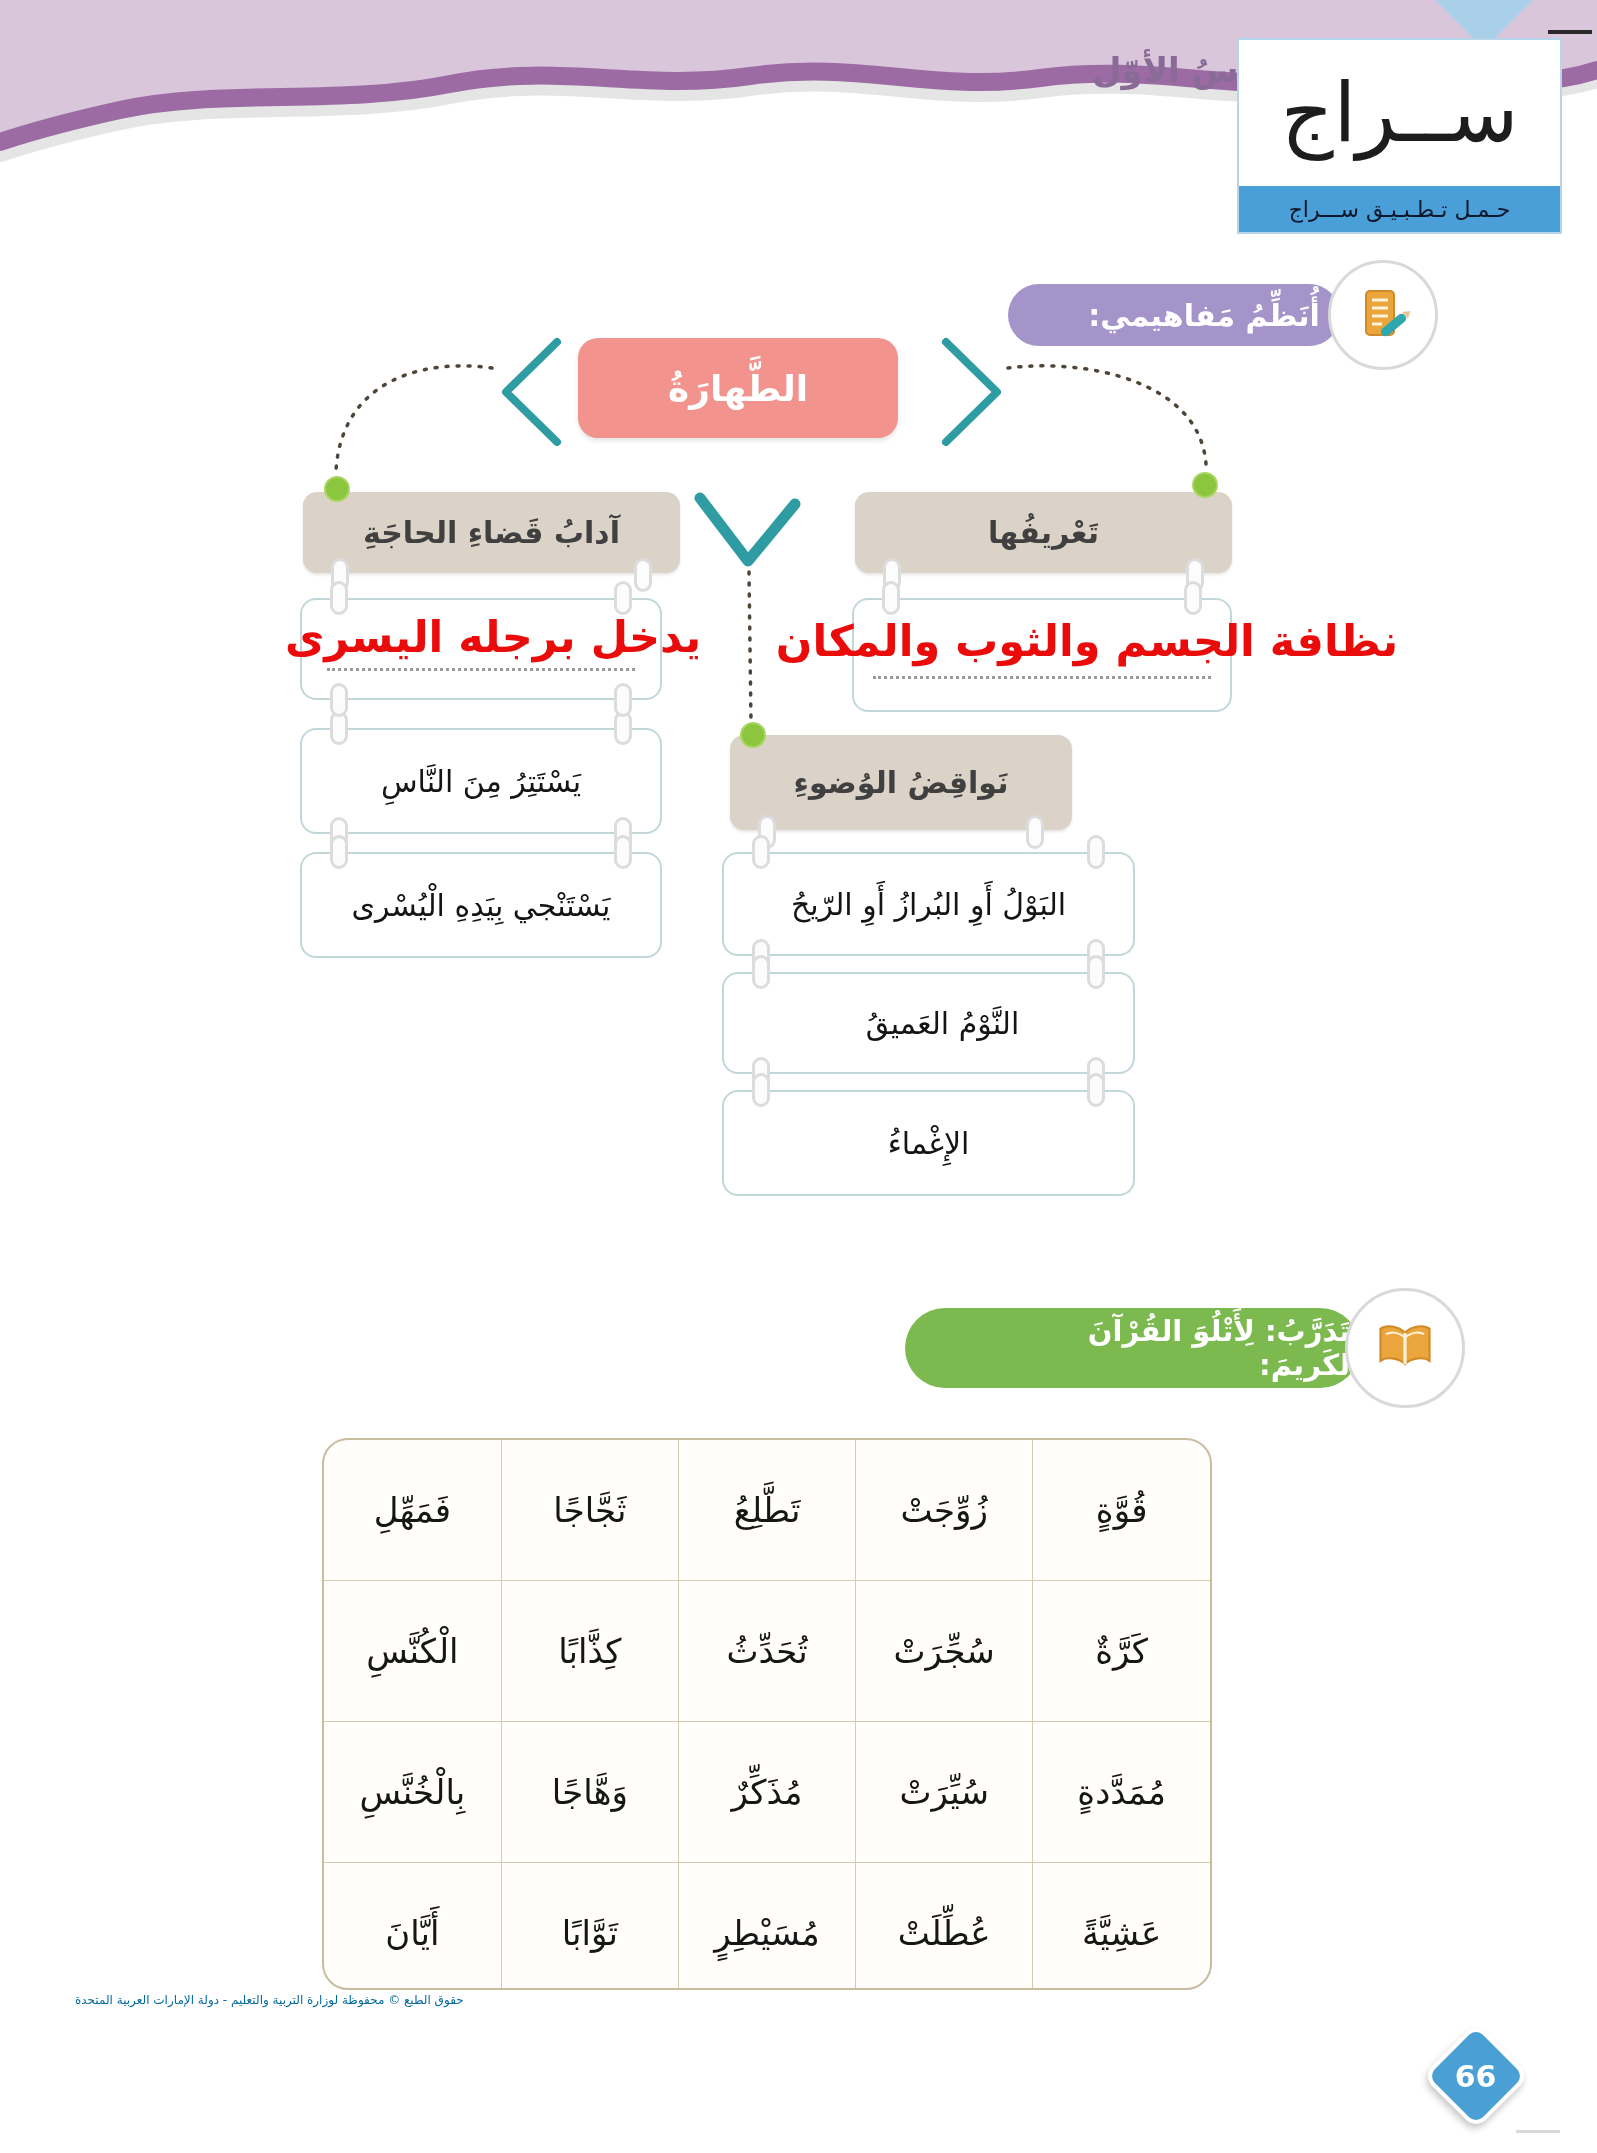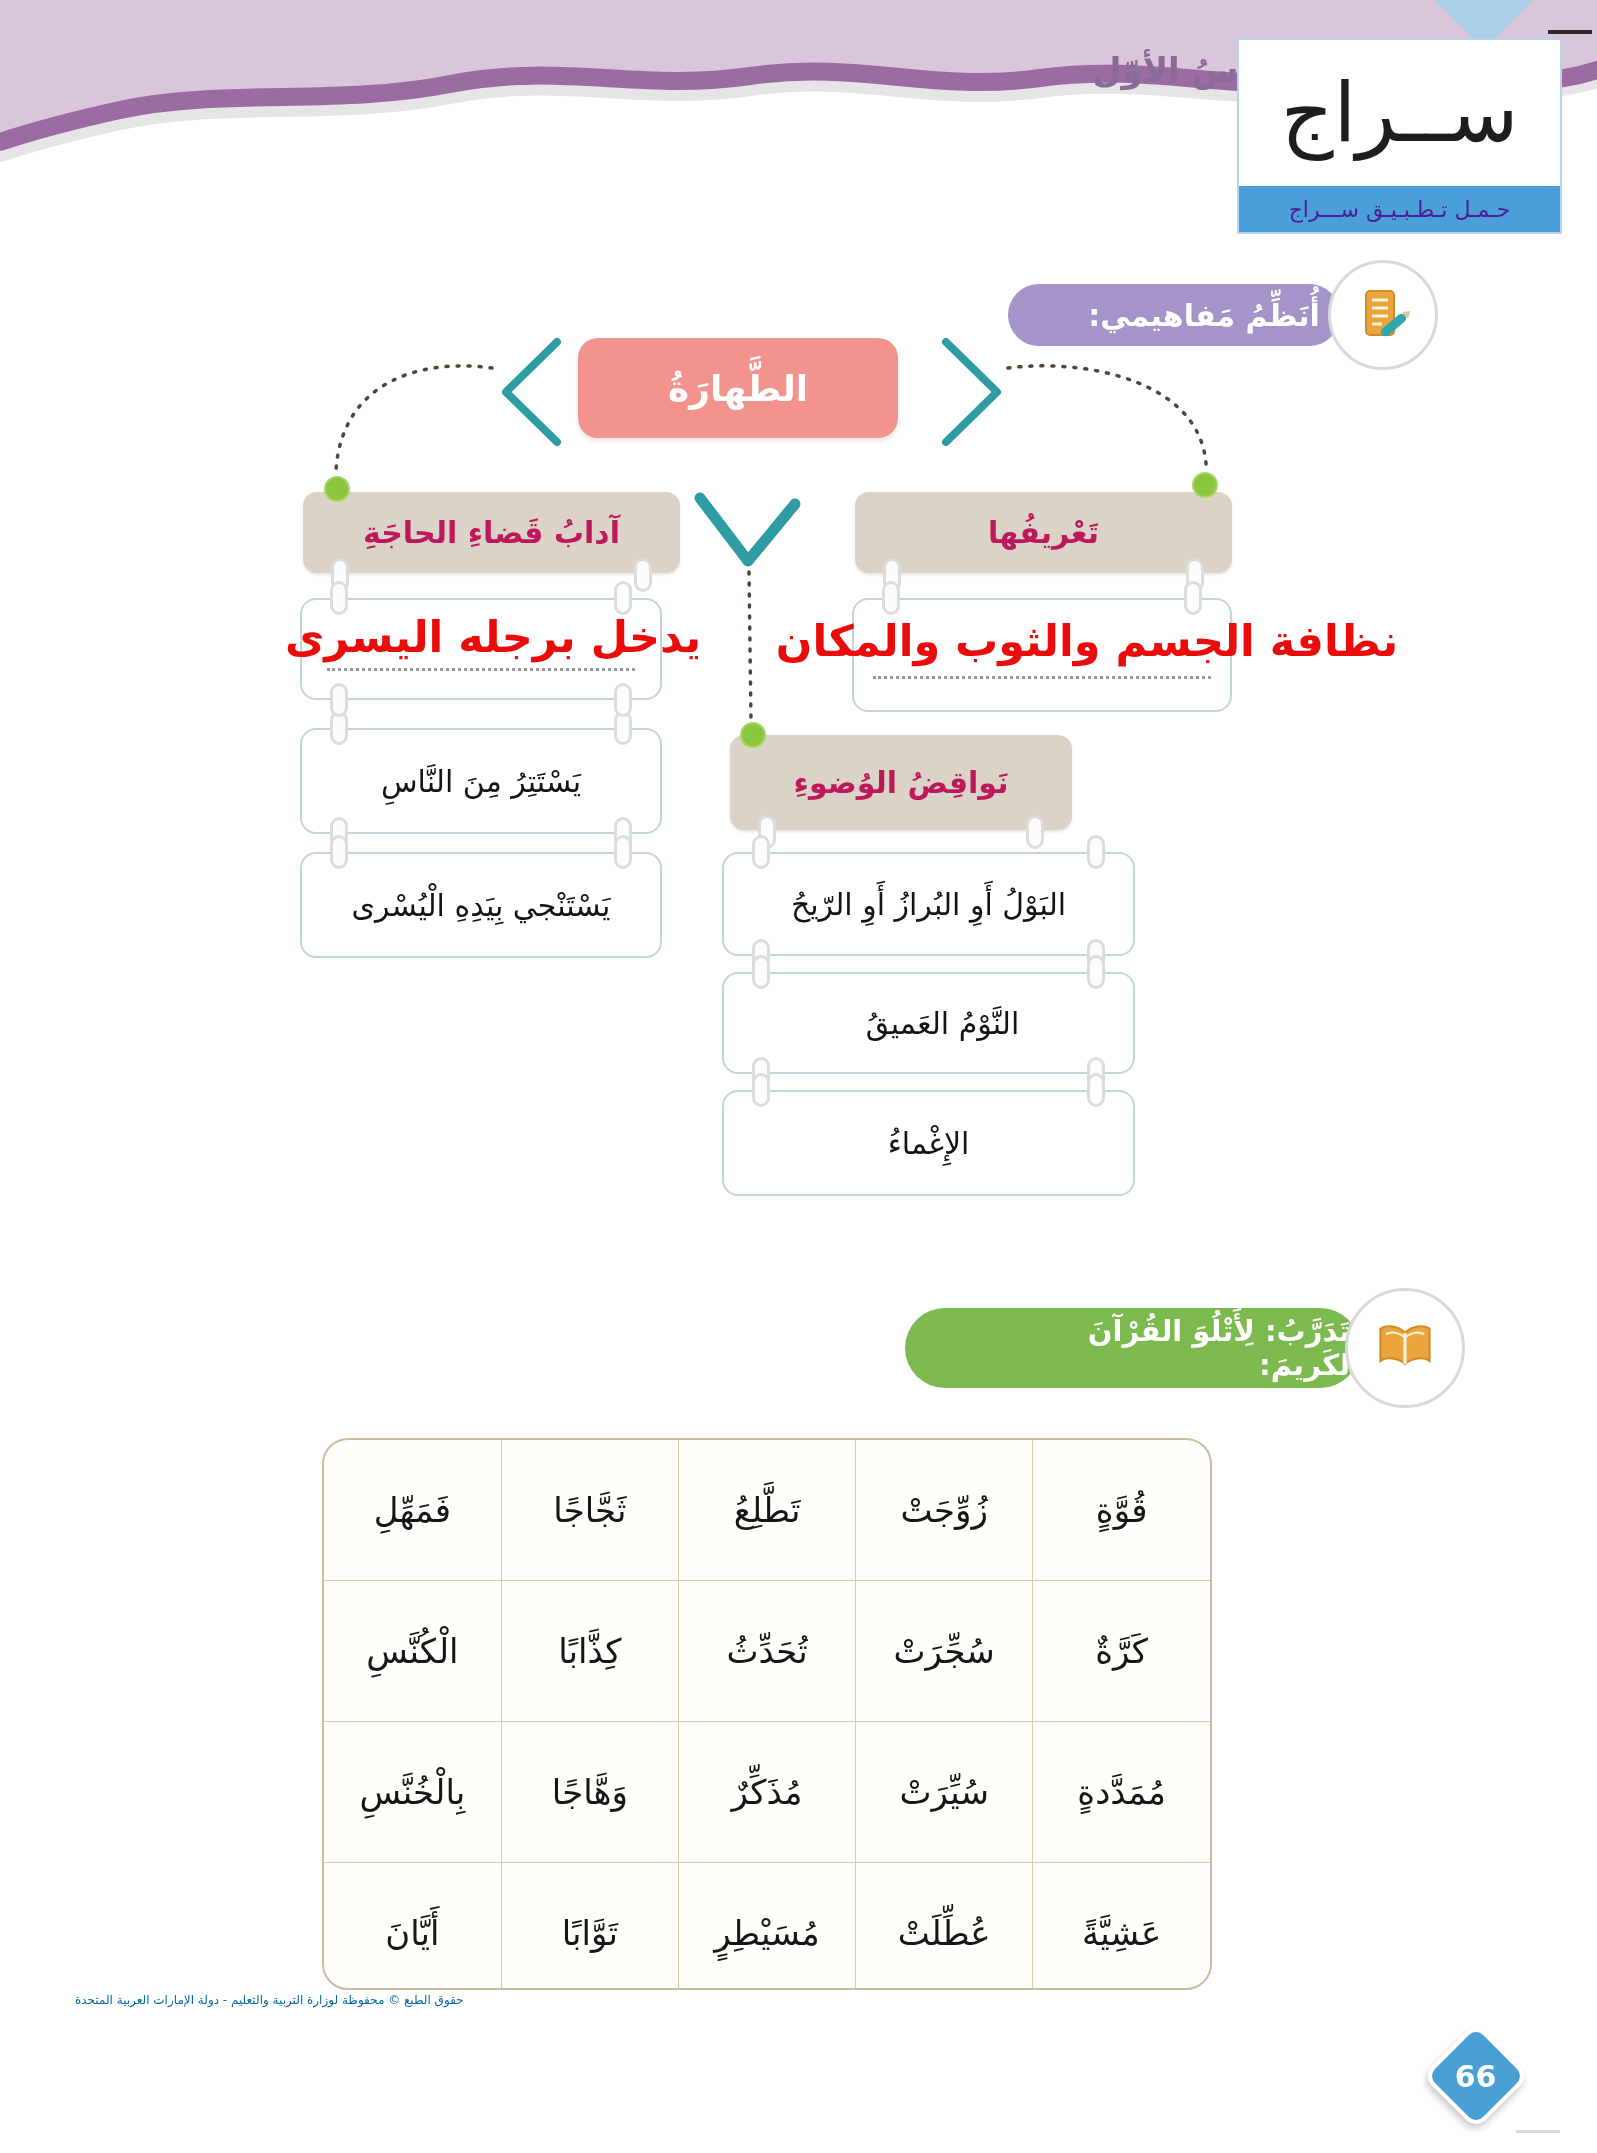--- a/index.html
+++ b/index.html
@@ -22,21 +22,21 @@
   .siraj-box{
     position:absolute;top:38px;left:1237px;width:325px;height:196px;z-index:6;
     background:#ffffff;border:2px solid #b5d6ea;box-sizing:border-box;
     display:flex;flex-direction:column;
   }
   .siraj-logo{
     flex:1;display:flex;align-items:center;justify-content:center;
     font-size:82px;color:#1d1d1d;font-weight:normal;line-height:1;
   }
   .siraj-banner{
-    height:46px;background:#4a9fd8;color:#4c1d95;display:flex;align-items:center;justify-content:center;
+    height:46px;background:#4a9fd8;color:#0f172a;display:flex;align-items:center;justify-content:center;
     font-size:22px;letter-spacing:1px;
   }
 
   
   .pill{
     position:absolute;display:flex;align-items:center;justify-content:center;
     color:#ffffff;font-weight:bold;z-index:2;box-sizing:border-box;
   }
   .pill-organize{
     top:284px;left:1008px;width:332px;height:62px;border-radius:31px;
@@ -56,21 +56,21 @@
   
   .decor-svg{position:absolute;top:0;left:0;z-index:0;pointer-events:none;}
   .root-box{
     position:absolute;top:338px;left:578px;width:320px;height:100px;z-index:1;
     background:#f2938e;border-radius:20px;display:flex;align-items:center;justify-content:center;
     color:#ffffff;font-size:36px;font-weight:bold;box-shadow:0 3px 4px rgba(0,0,0,0.10);
   }
   .tan-box{
     position:absolute;z-index:1;background:#dbd3c7;border-radius:14px;
     display:flex;align-items:center;justify-content:center;
-    font-size:30px;font-weight:bold;color:#be185d;box-shadow:0 2px 3px rgba(0,0,0,0.10);
+    font-size:30px;font-weight:bold;color:#404040;box-shadow:0 2px 3px rgba(0,0,0,0.10);
   }
   .tan-left{top:492px;left:303px;width:377px;height:81px;}
   .tan-right{top:492px;left:855px;width:377px;height:81px;}
   .tan-mid{top:735px;left:730px;width:342px;height:95px;}
   .white-box{
     position:absolute;z-index:1;background:#ffffff;border:2px solid #c3d7db;border-radius:16px;
     display:flex;align-items:center;justify-content:center;
     font-size:30px;color:#141414;box-sizing:border-box;
   }
   .wb-l1{top:598px;left:300px;width:362px;height:102px;}

